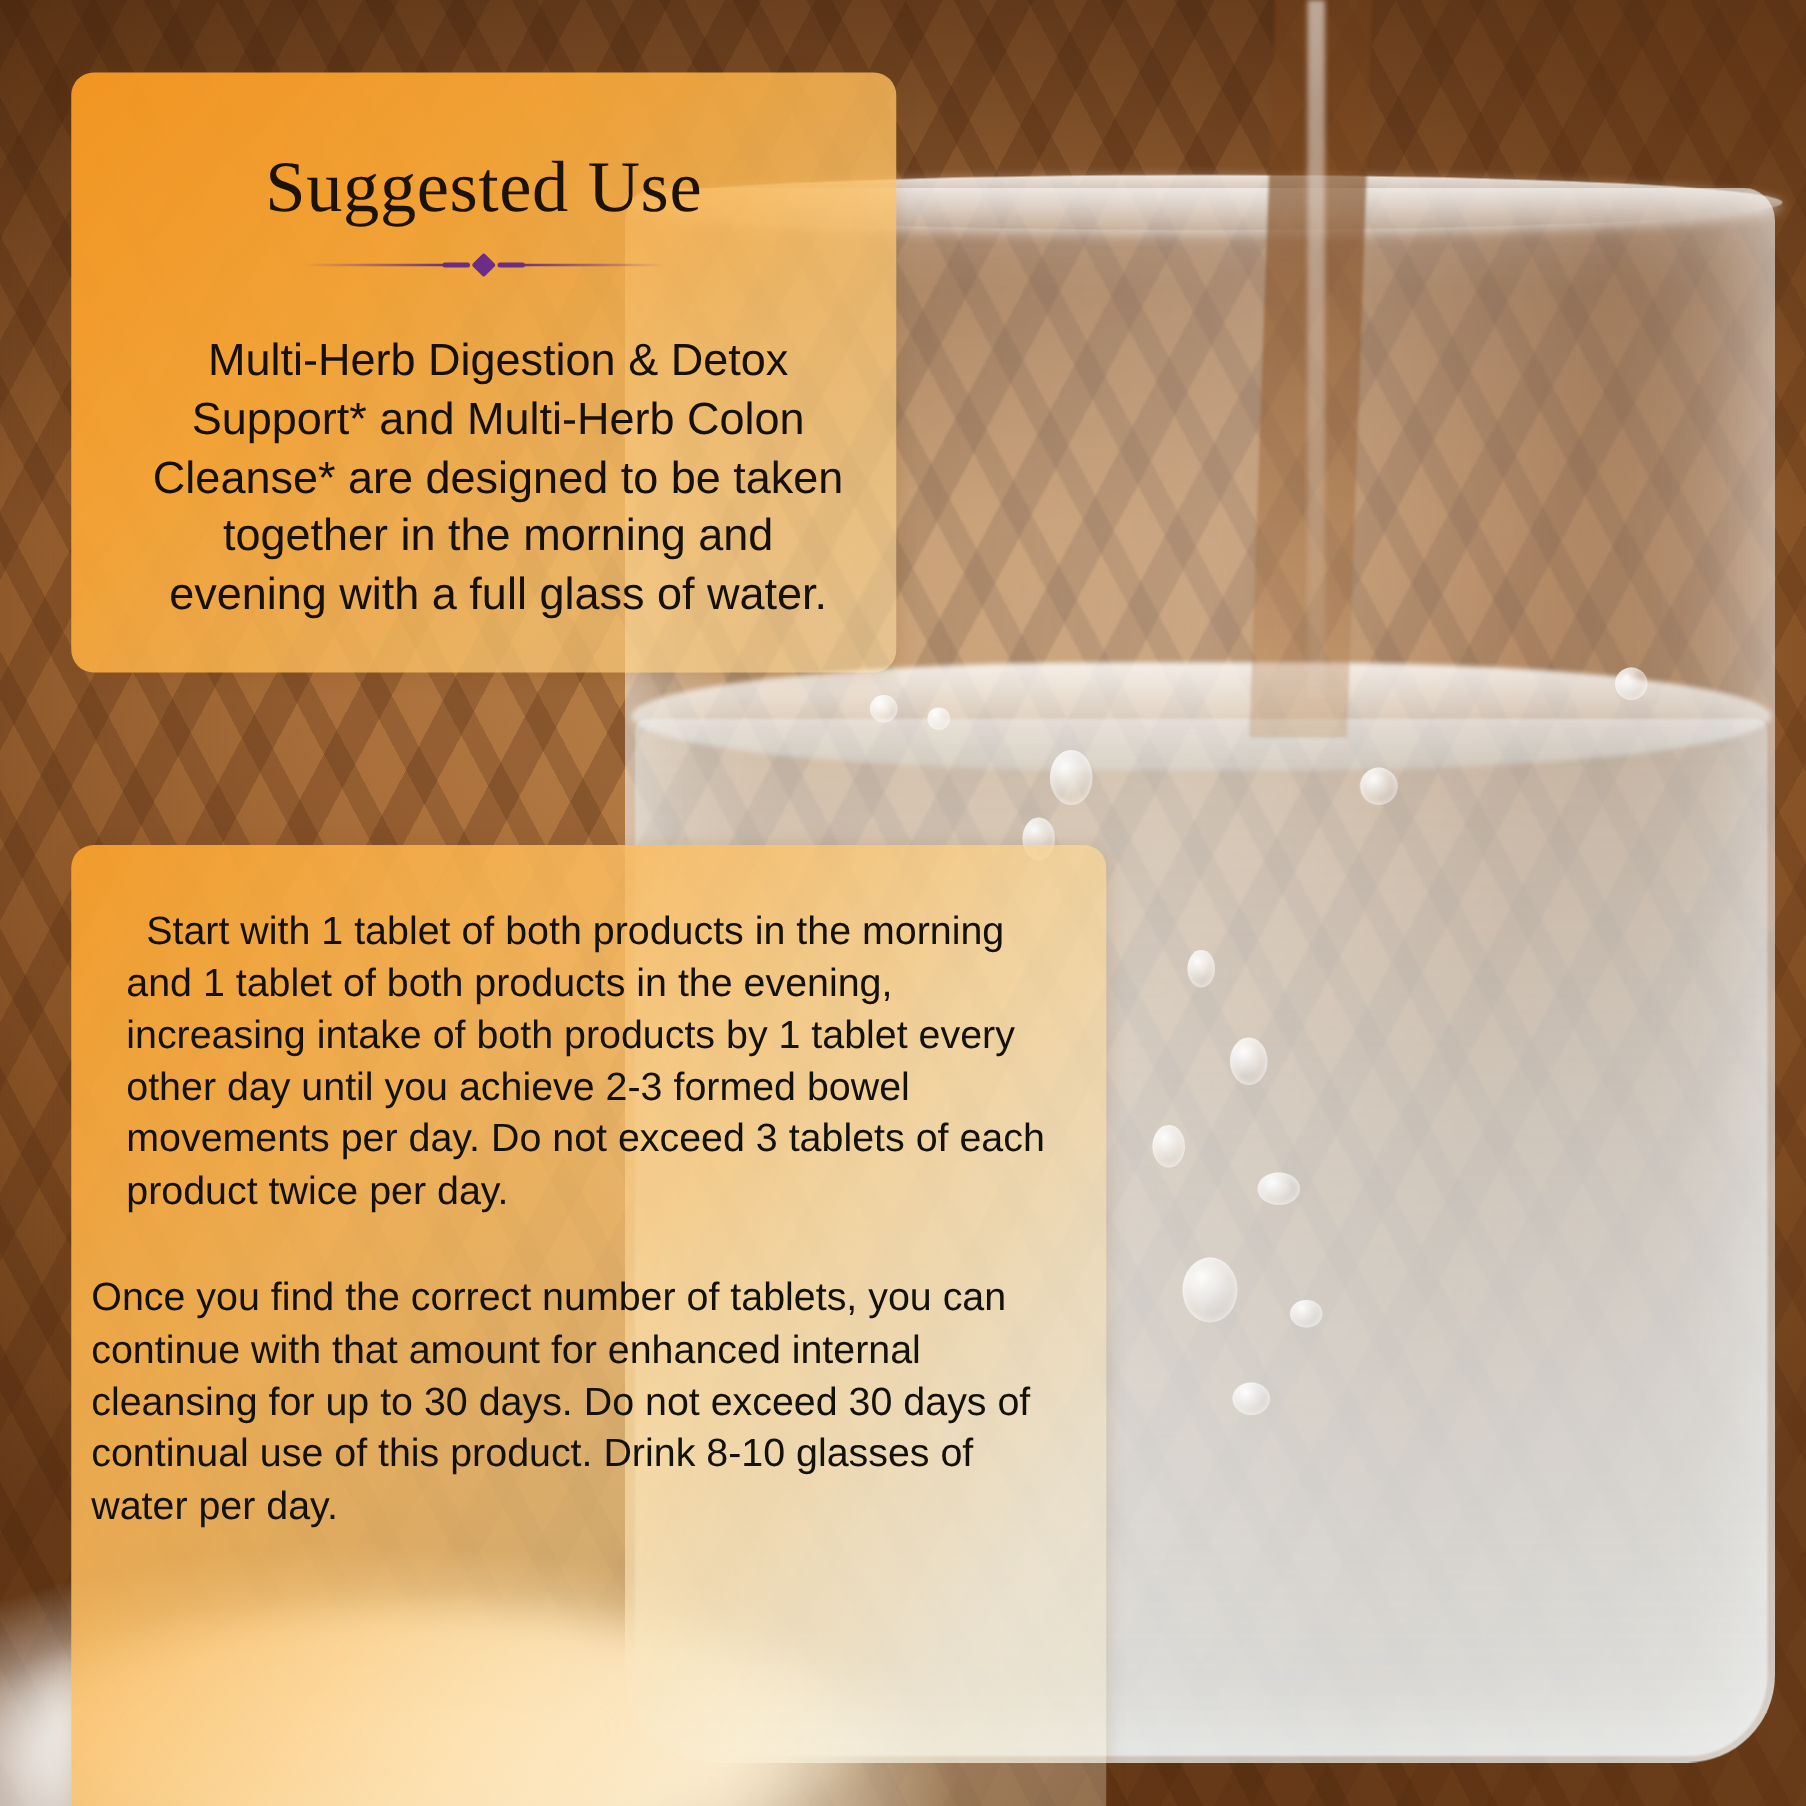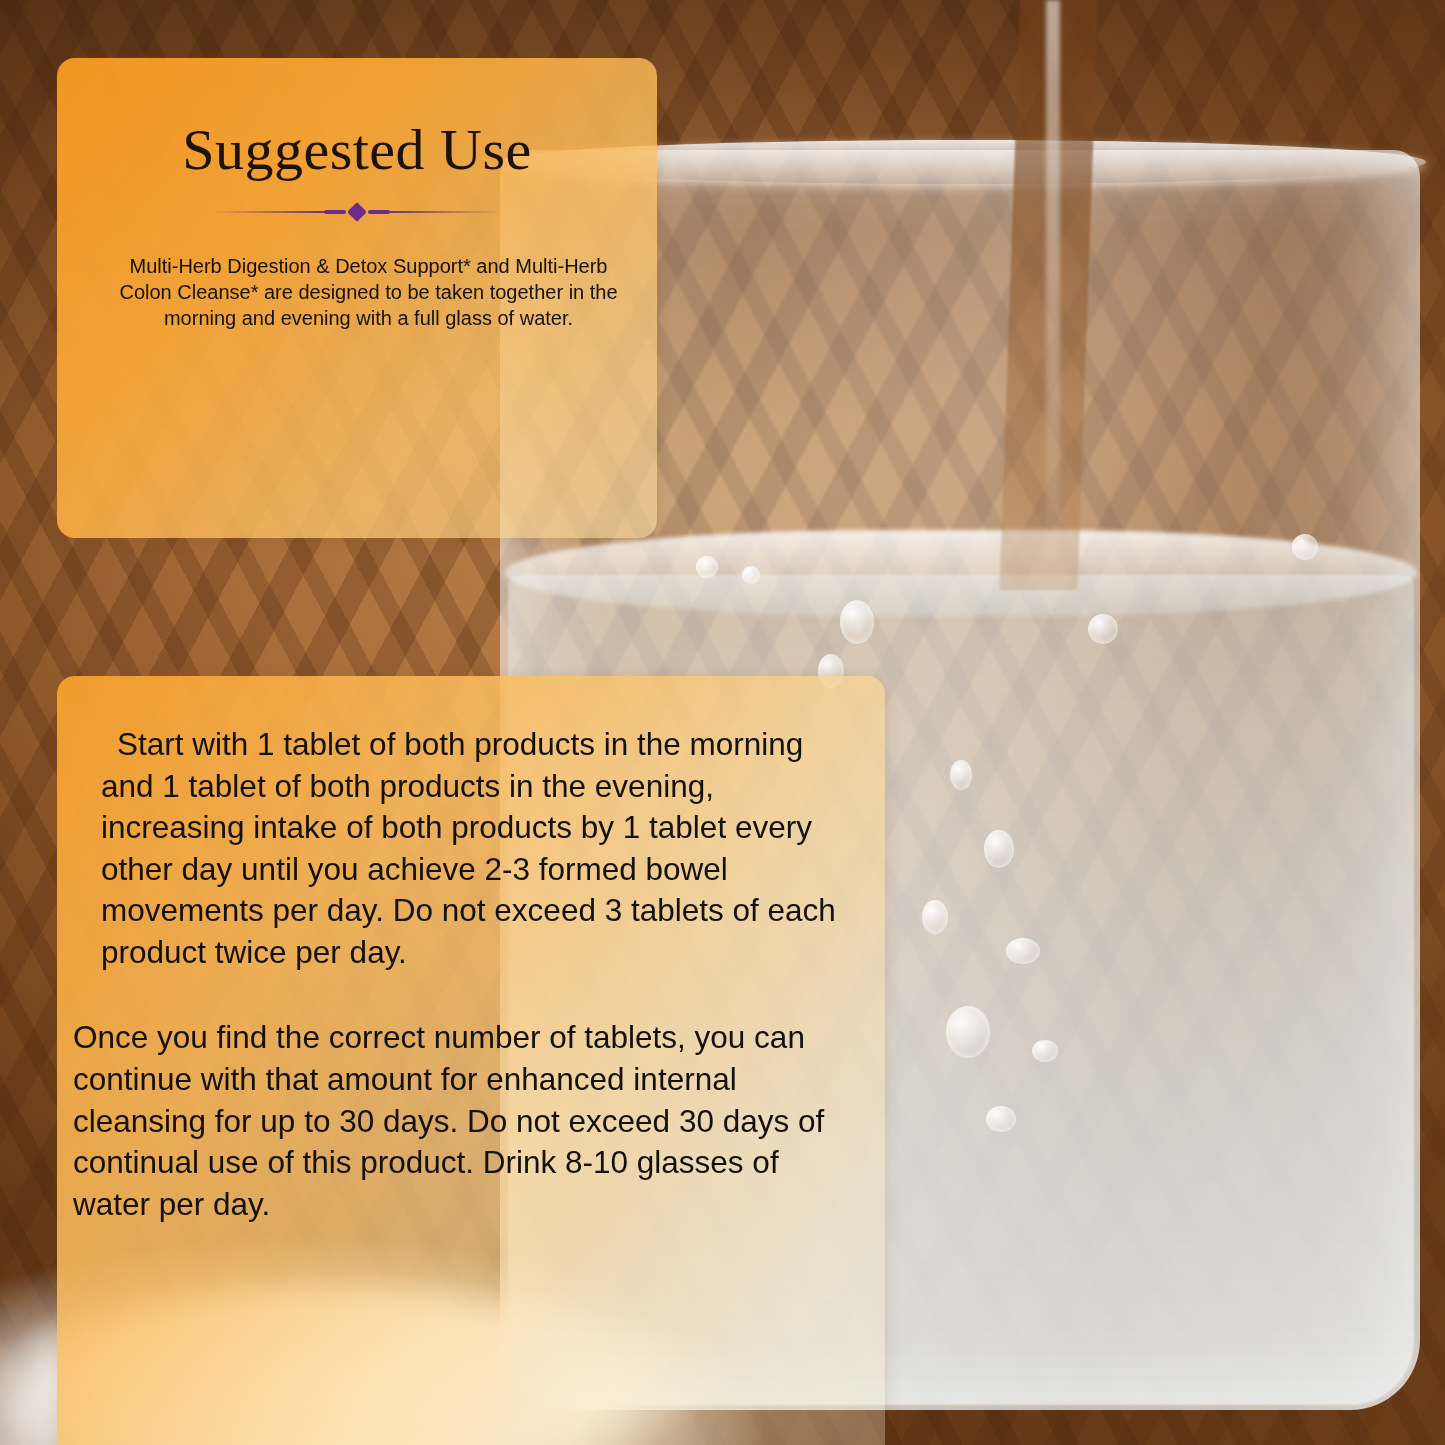--- a/index.html
+++ b/index.html
@@ -126,21 +126,21 @@
   
   .panel {
     position: absolute;
     border-radius: 18px;
     background: linear-gradient(135deg, rgba(246,152,35,0.97) 0%, rgba(247,166,55,0.95) 35%, rgba(250,196,110,0.78) 70%, rgba(253,226,170,0.52) 100%);
     box-shadow: 0 2px 16px rgba(120,70,10,0.18);
   }
   .panel-top {
     left: 57px;
     top: 58px;
-    width: 600px;
+    width: 660px;
     height: 480px;
     padding: 0;
   }
   .panel-bottom {
     left: 57px;
     top: 676px;
     width: 828px;
     height: 820px;
     background: linear-gradient(125deg, rgba(247,160,44,0.95) 0%, rgba(250,186,92,0.88) 30%, rgba(252,214,146,0.70) 58%, rgba(253,233,190,0.42) 82%, rgba(255,244,218,0.28) 100%);
   }
@@ -187,24 +187,24 @@
     top: 5px;
     width: 22px;
     height: 4px;
     background: #6b2d86;
     border-radius: 2px;
   }
   .divider .tick.l { left: 112px; }
   .divider .tick.r { right: 112px; }
 
   .top-body {
-    margin: 0;
+    margin: 12px;
     padding: 34px 23px 0 46px;
     text-align: center;
-    font-size: 20px;
+    font-size: 36px;
     line-height: 1.30;
     color: #171008;
   }
 
   .bottom-para {
     margin: 0;
     padding: 0 44px;
     font-size: 31.5px;
     line-height: 1.32;
     color: #14100a;

